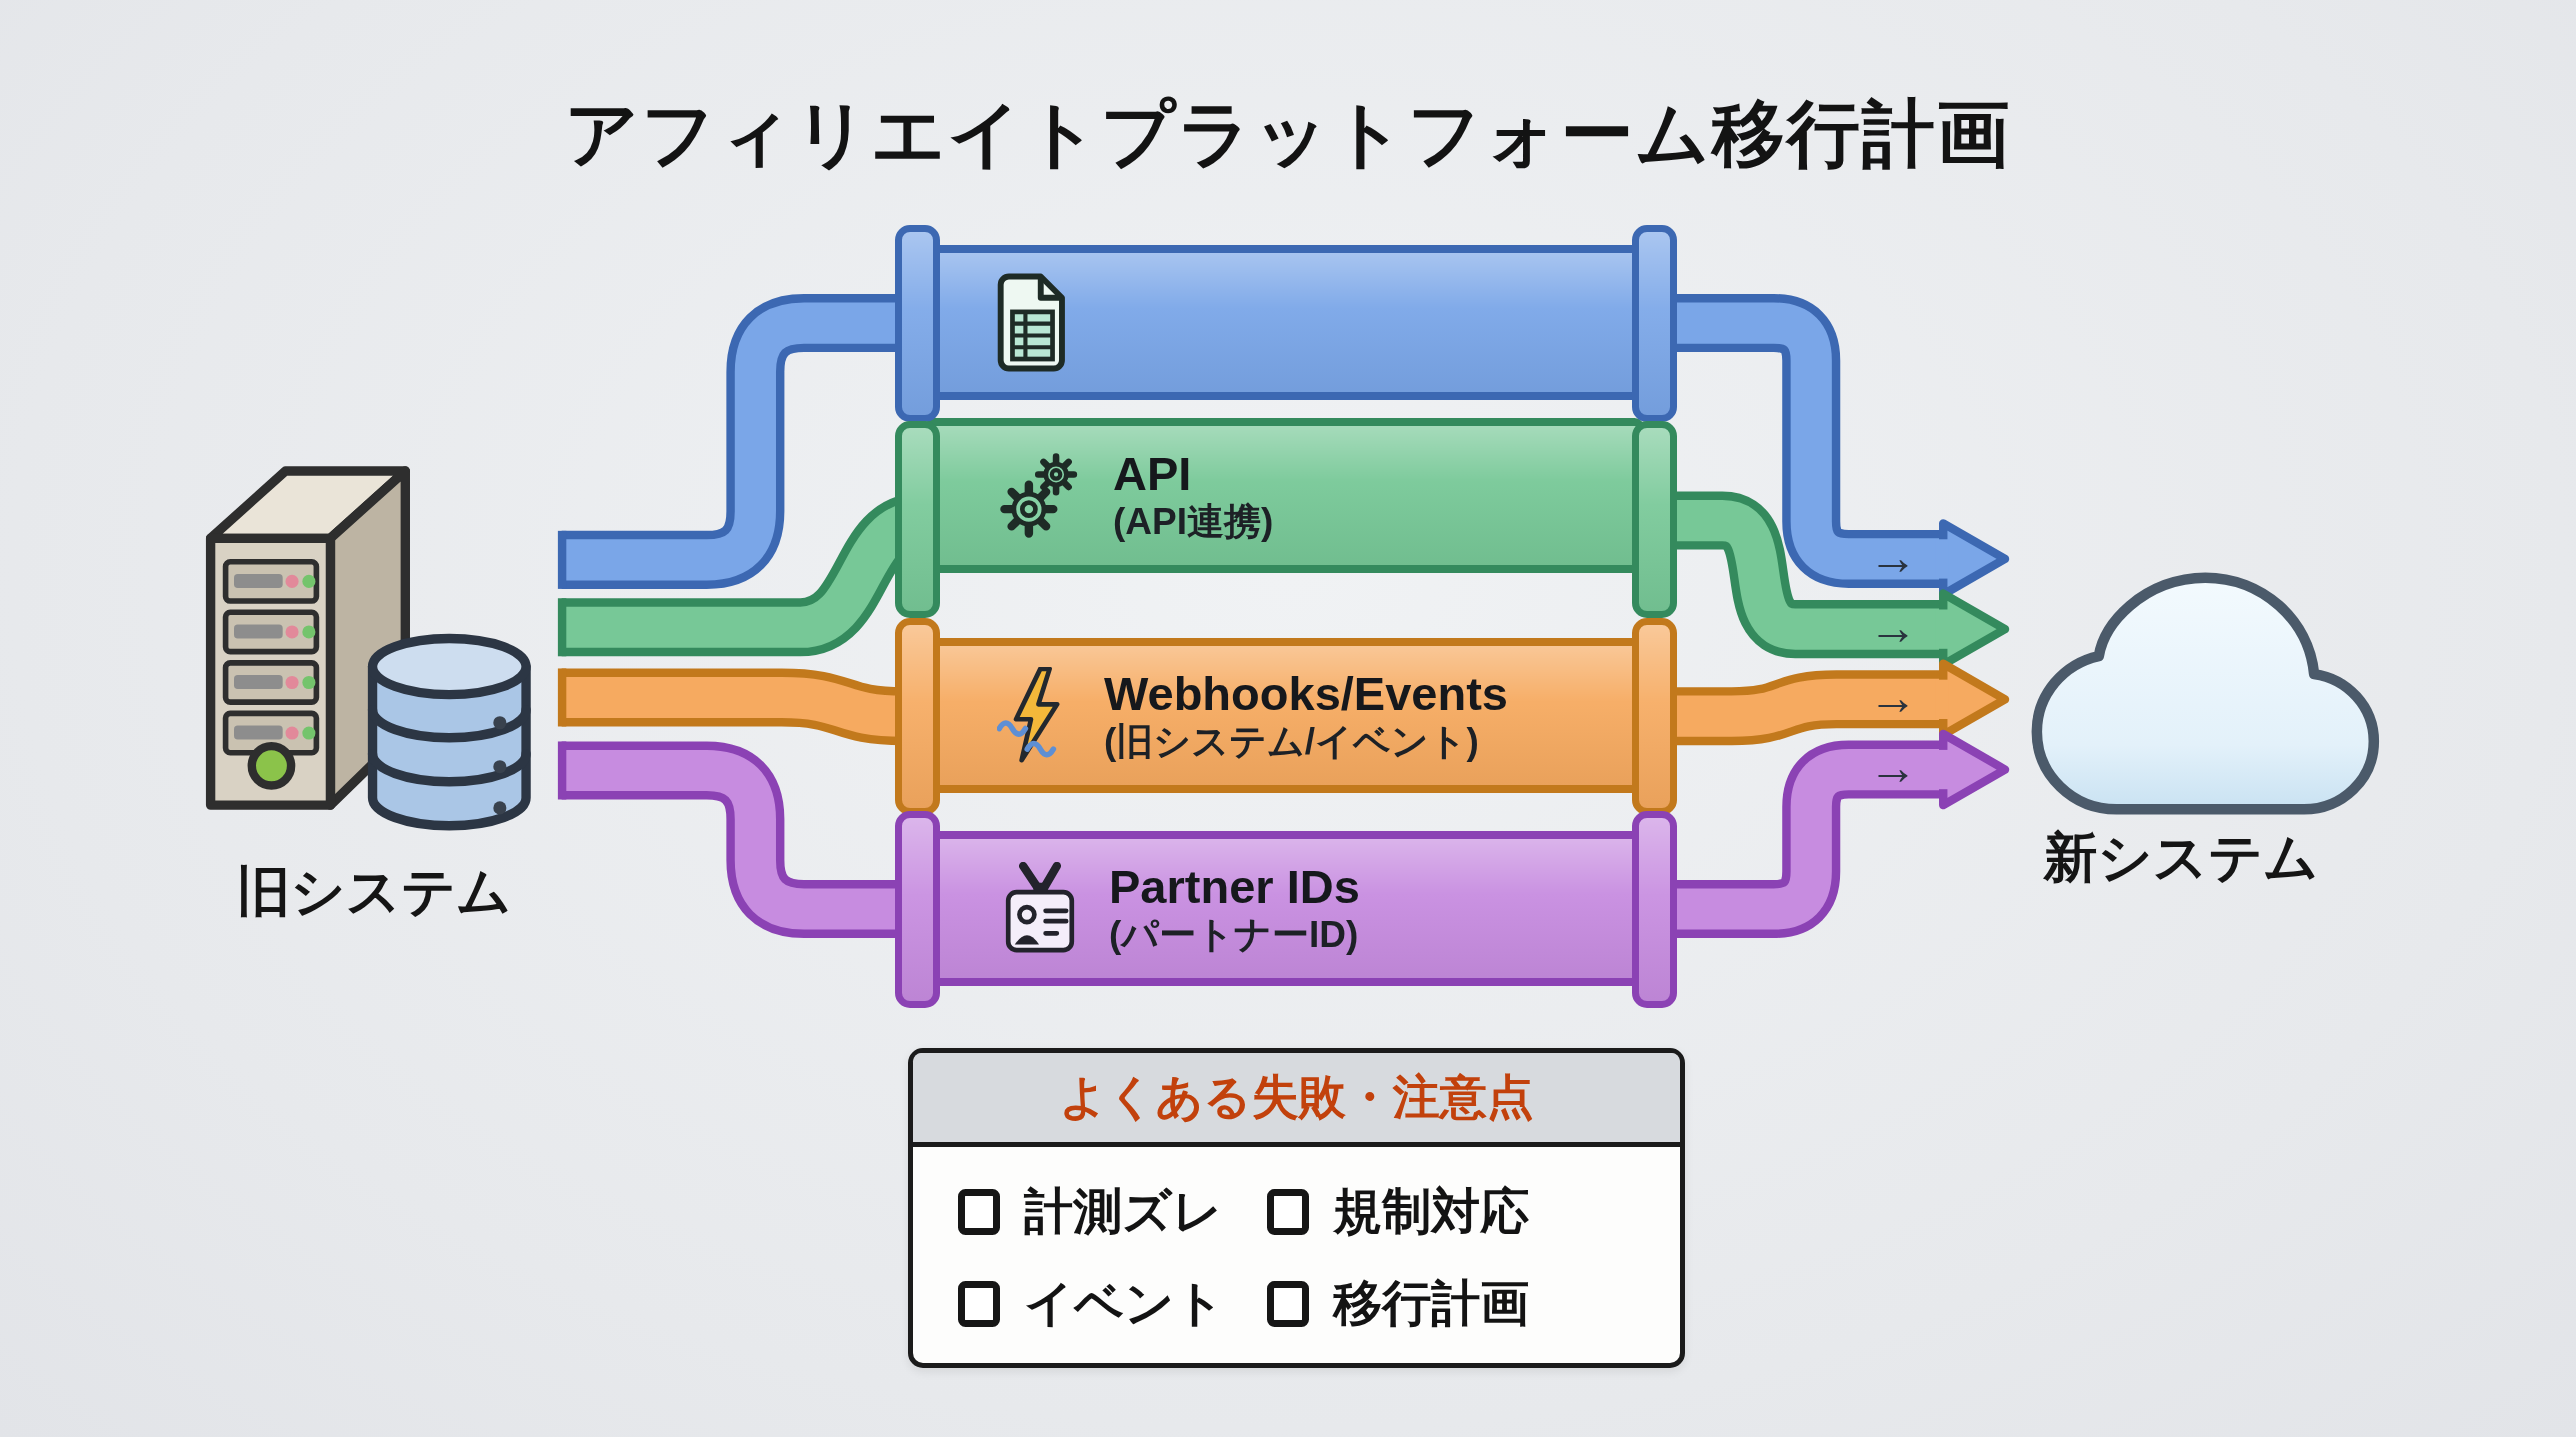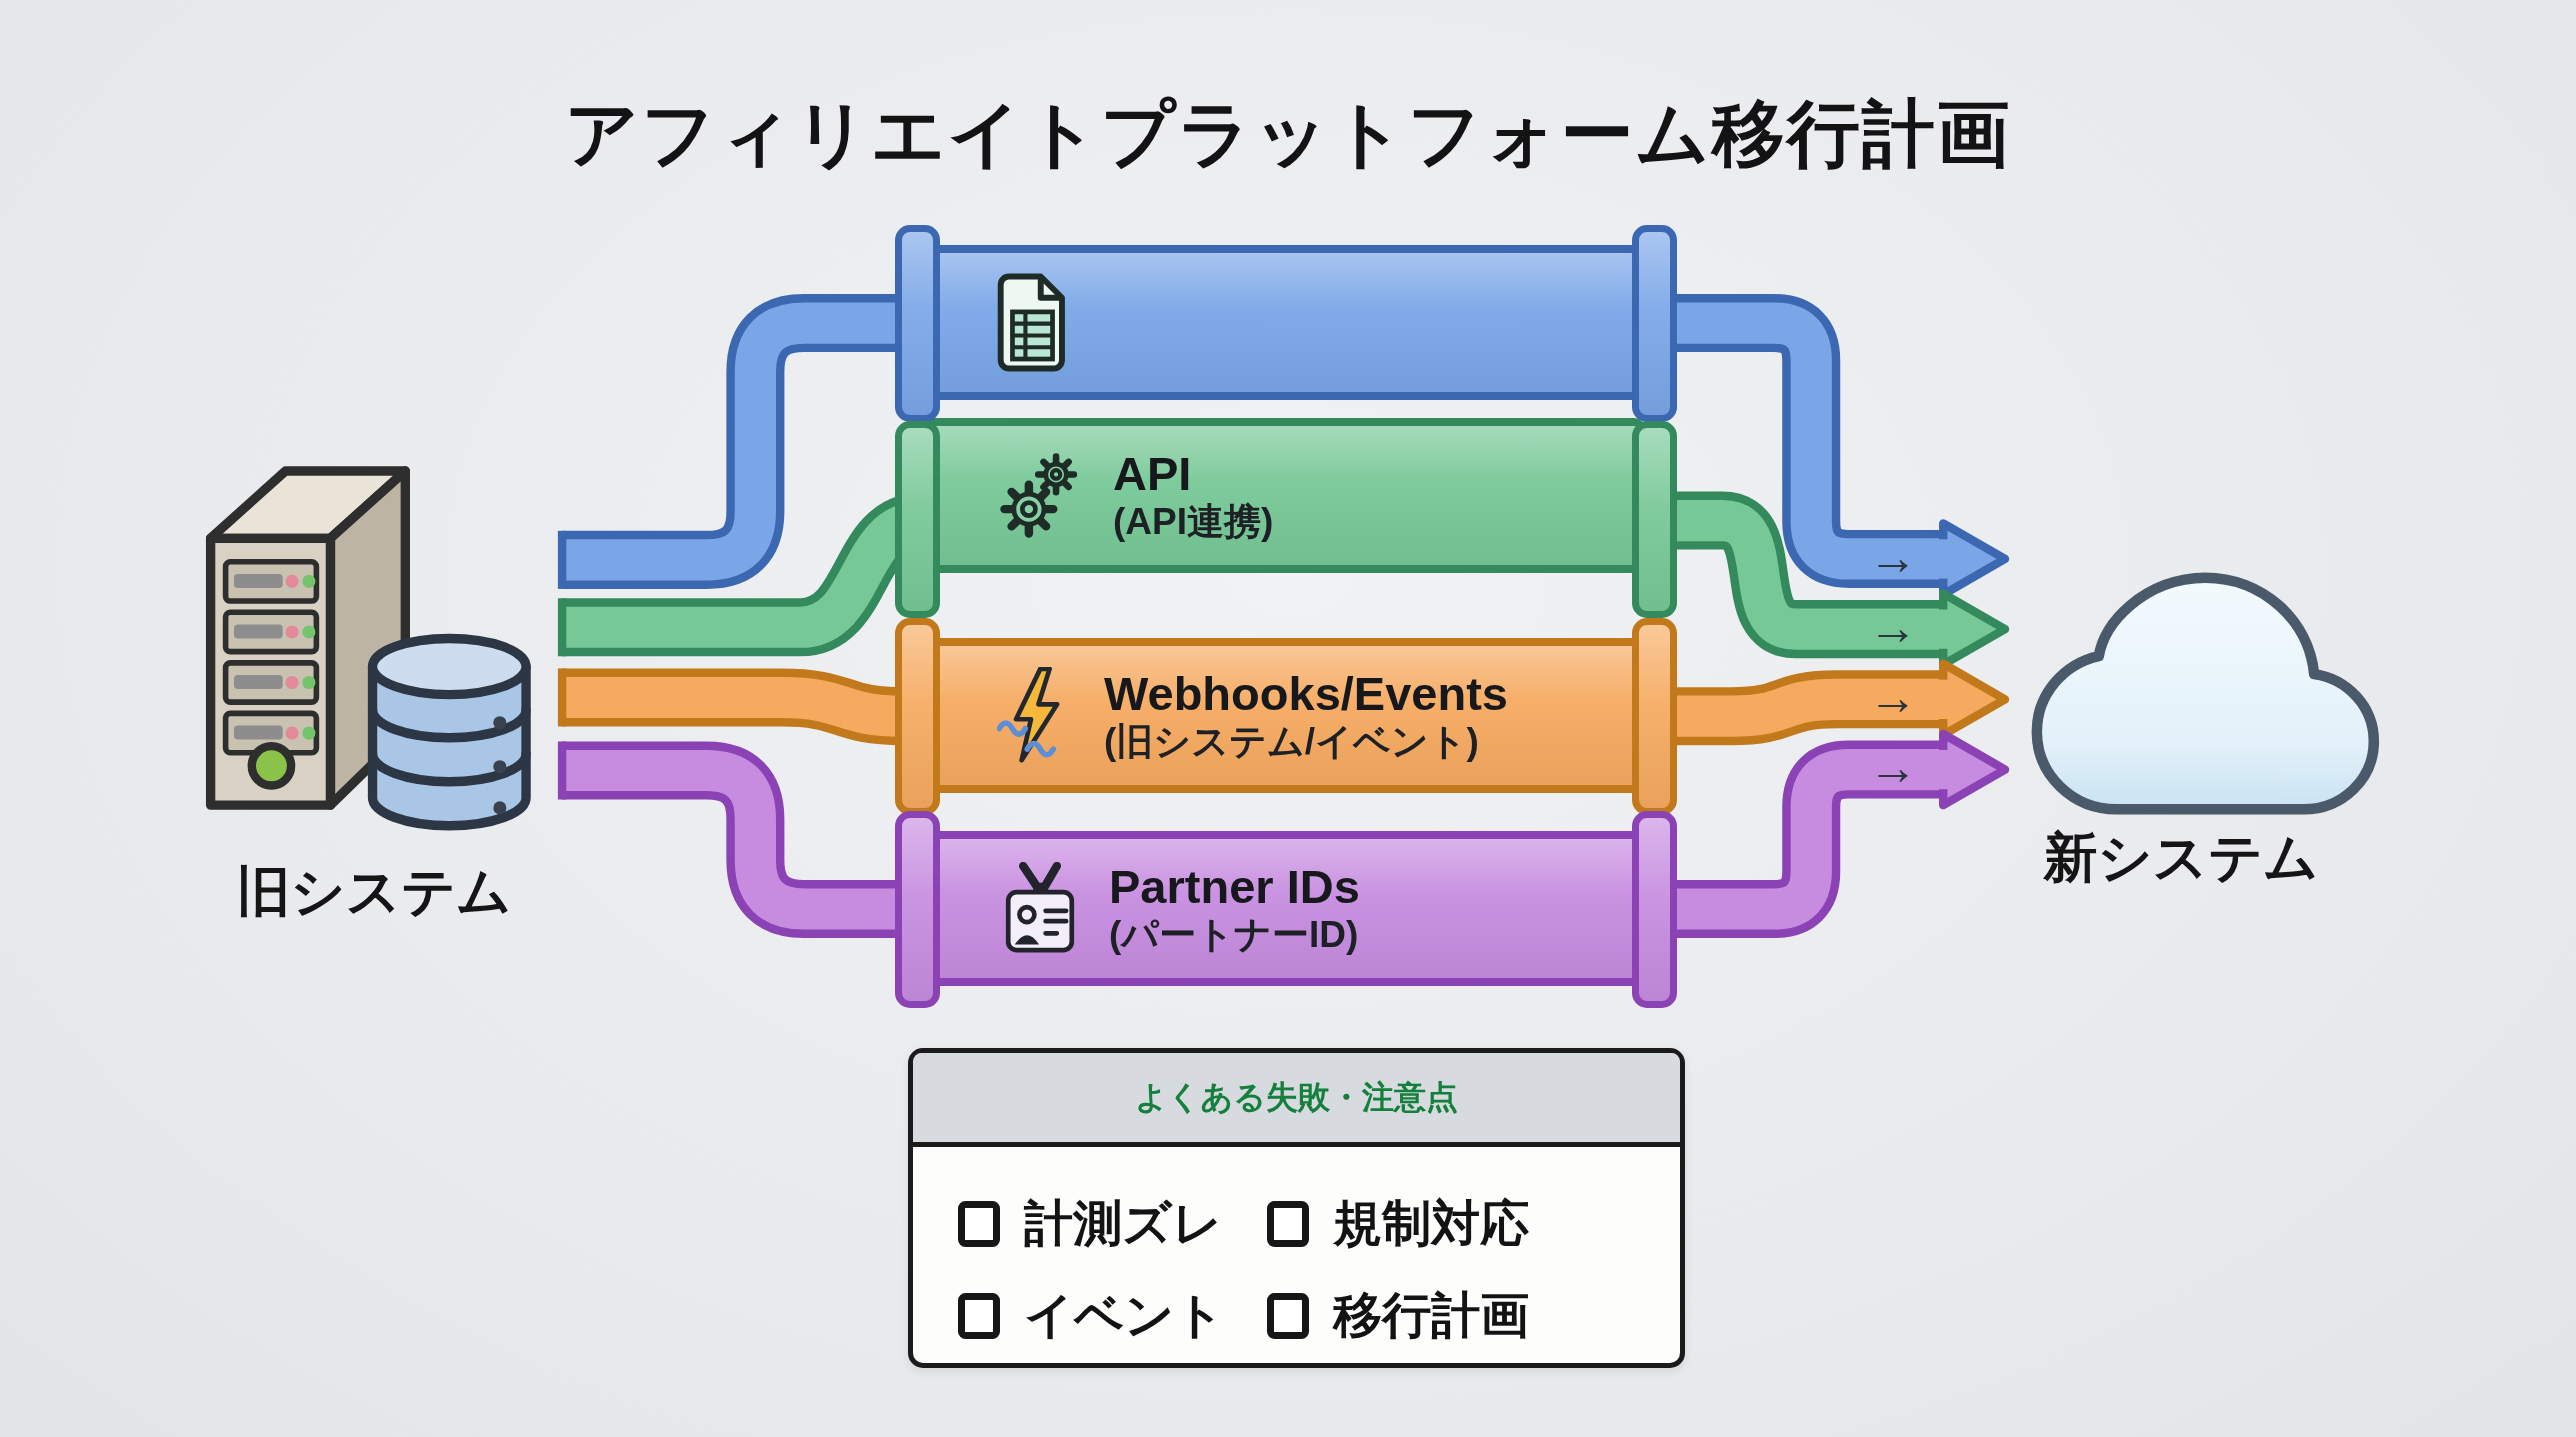--- a/index.html
+++ b/index.html
@@ -26,23 +26,23 @@
     transform:translateX(-50%);white-space:nowrap;z-index:4;}
   .arrow-glyph{position:absolute;transform:translate(-50%,-54%);font-size:49px;
     font-weight:700;color:#2a333e;z-index:4;}
   
   .checklist{position:absolute;left:908px;top:1048px;width:777px;height:320px;box-sizing:border-box;
     background:#fdfdfc;border:5.6px solid #1b1b1b;border-radius:15px;z-index:4;
     box-shadow:0 3.7px 9.4px rgba(0,0,0,.08);}
   .checklist-header{height:94px;box-sizing:border-box;background:#d7dade;
     border-bottom:5.6px solid #1b1b1b;border-radius:8.4px 8.4px 0 0;
     display:flex;align-items:center;justify-content:center;
-    font-size:32px;font-weight:800;color:#15803d;}
+    font-size:47px;font-weight:800;color:#c2410c;}
   .checklist-body{display:grid;grid-template-columns:44% 56%;row-gap:26px;
-    padding:44px 19px 0 45px;}
+    padding:32px 19px 0 45px;}
   .check-item{display:flex;align-items:center;gap:24px;
     font-size:49px;font-weight:800;color:#131313;white-space:nowrap;}
   .checkbox{display:inline-block;width:28px;height:32px;border:7.5px solid #161616;
     border-radius:7.5px;background:#ffffff;flex:0 0 auto;}
 </style>
 </head>
 <body>
 
 <div id="canvas">
 

